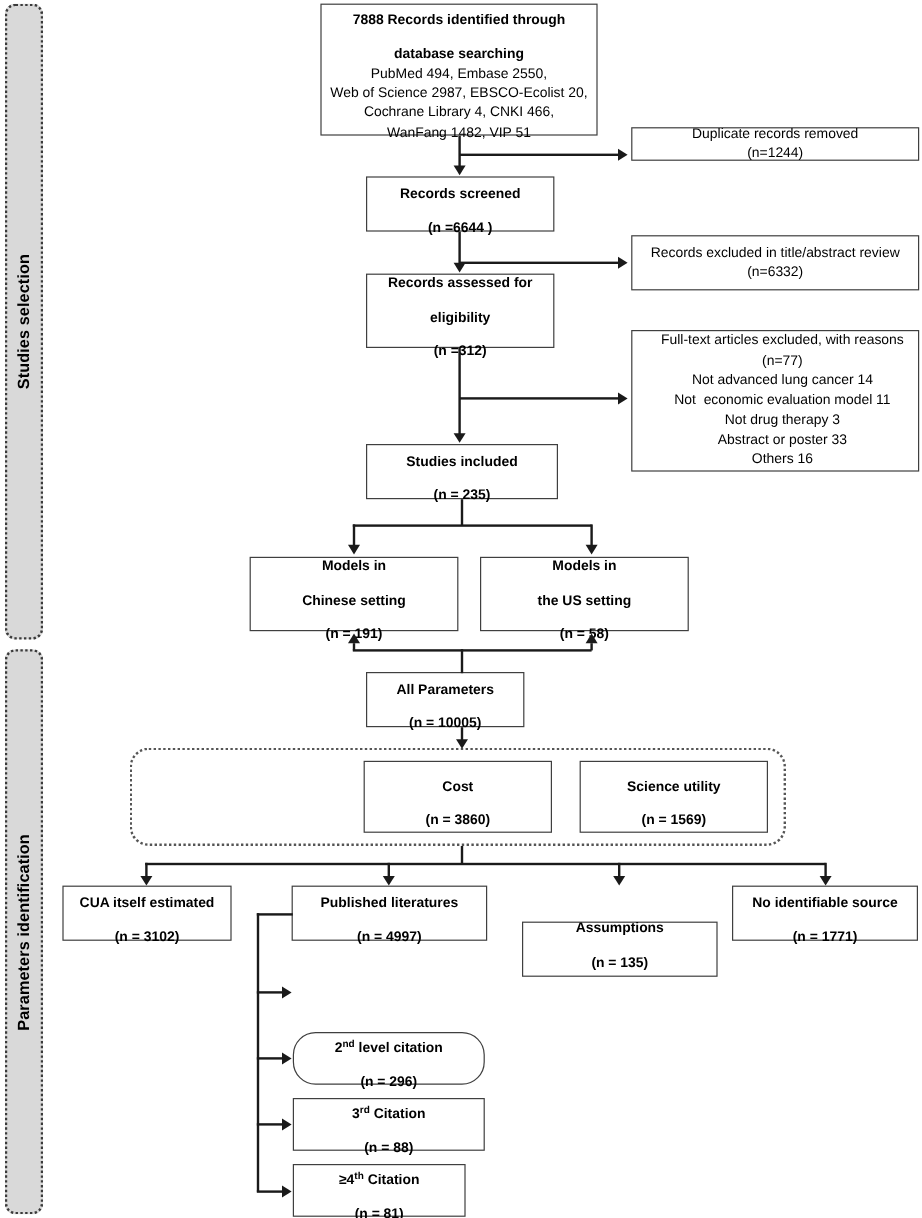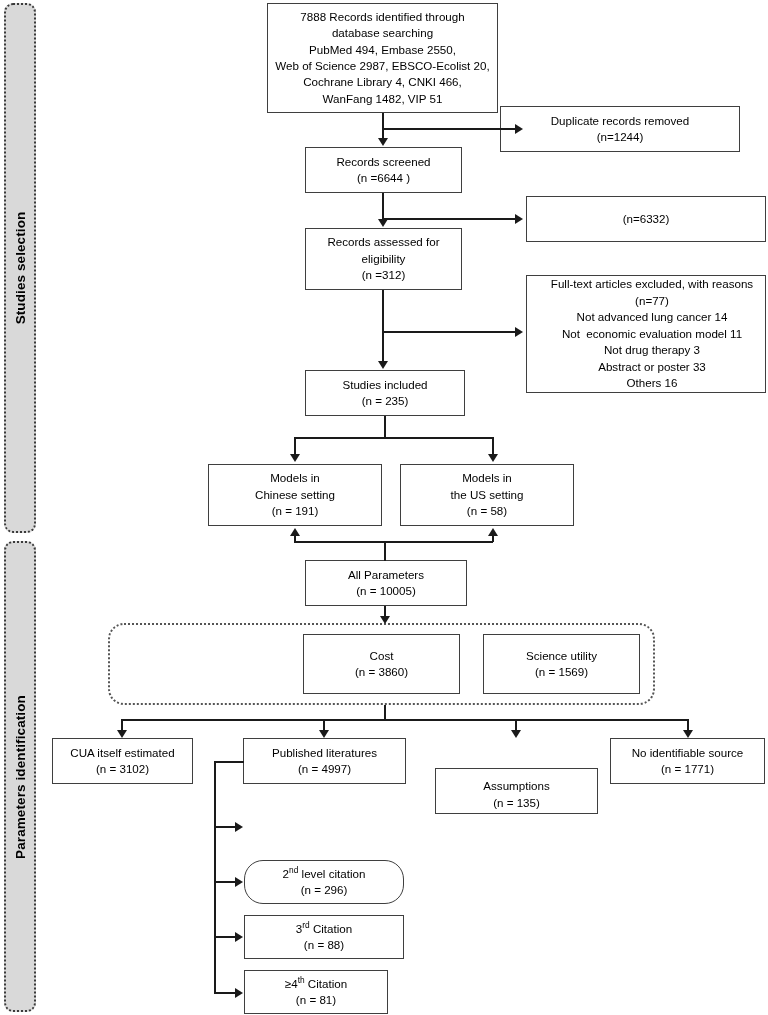--- a/index.html
+++ b/index.html
@@ -46,21 +46,21 @@
     flex-direction:column;
     align-items:center;
     justify-content:center;
     text-align:center;
     font-size:11.6px;
     line-height:1.42;
     color:#000;
     padding:2px 4px;
   }
   .box .l{display:block;white-space:pre;}
-  .b{font-weight:normal;}
+  .b{font-weight:bold;margin-top:12px;}
 
   
   .dash-group{
     position:absolute;
     box-sizing:border-box;
     border:2px dotted #555;
     border-radius:16px;
     background:transparent;
   }
 
@@ -102,31 +102,32 @@
 
   <div class="box" style="left:267px;top:3px;width:231px;height:110px;">
       <span class="l b">7888 Records identified through</span>
       <span class="l b">database searching</span>
       <span class="l">PubMed 494, Embase 2550,</span>
       <span class="l">Web of Science 2987, EBSCO-Ecolist 20,</span>
       <span class="l">Cochrane Library 4, CNKI 466,</span>
       <span class="l">WanFang 1482, VIP 51</span>
     </div>
 
-  <div class="box" style="left:500px;top:106px;width:240px;height:46px;">
+  <div class="box" style="left:526px;top:106px;width:240px;height:28px;">
       <span class="l">Duplicate records removed</span>
       <span class="l">(n=1244)</span>
     </div>
 
   <div class="box" style="left:305px;top:147px;width:157px;height:46px;">
       <span class="l b">Records screened</span>
       <span class="l b">(n =6644 )</span>
     </div>
 
   <div class="box" style="left:526px;top:196px;width:240px;height:46px;">
+      <span class="l">Records excluded in title/abstract review</span>
       <span class="l">(n=6332)</span>
     </div>
 
   <div class="box" style="left:305px;top:228px;width:157px;height:62px;">
       <span class="l b">Records assessed for</span>
       <span class="l b">eligibility</span>
       <span class="l b">(n =312)</span>
     </div>
 
   <div class="box" style="left:526px;top:275px;width:240px;height:118px;padding-left:16px;">
@@ -149,21 +150,21 @@
       <span class="l b">Chinese setting</span>
       <span class="l b">(n = 191)</span>
     </div>
 
   <div class="box" style="left:400px;top:464px;width:174px;height:62px;">
       <span class="l b">Models in</span>
       <span class="l b">the US setting</span>
       <span class="l b">(n = 58)</span>
     </div>
 
-  <div class="box" style="left:305px;top:560px;width:162px;height:46px;">
+  <div class="box" style="left:305px;top:560px;width:132px;height:46px;">
       <span class="l b">All Parameters</span>
       <span class="l b">(n = 10005)</span>
     </div>
 
   <div class="dash-group" style="left:108px;top:623px;width:547px;height:82px;"></div>
 
 
   <div class="box" style="left:303px;top:634px;width:157px;height:60px;">
       <span class="l b">Cost</span>
       <span class="l b">(n = 3860)</span>

